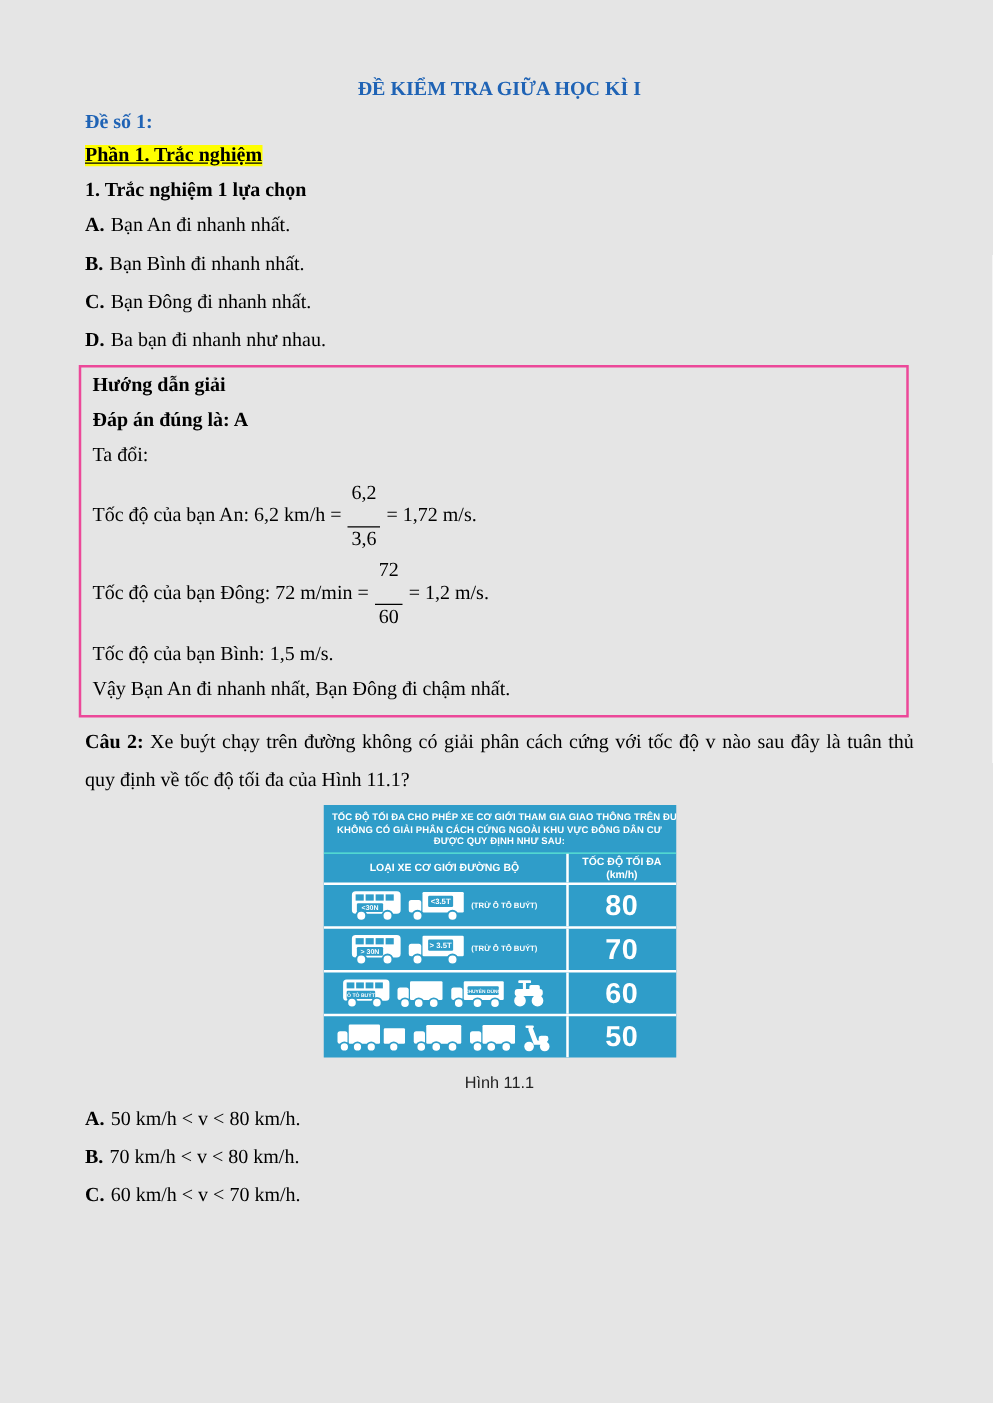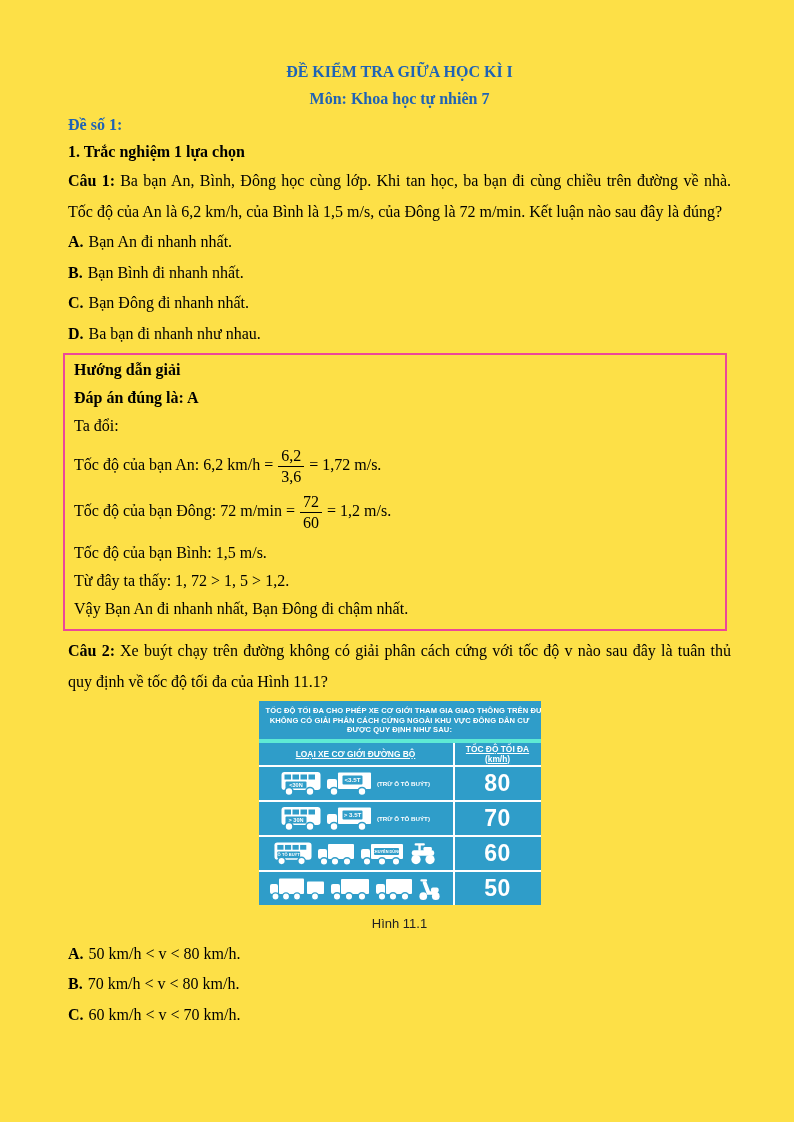--- a/index.html
+++ b/index.html
@@ -1,48 +1,48 @@
 <!DOCTYPE html>
 <html><head>
 <meta charset="utf-8">
 <style>
   :root { --blue: #2F9DC9; --title-blue: #1F63B5; }
   * { box-sizing: border-box; }
   html,body { margin:0; padding:0; background:#fff; }
   .page {
     position:relative; width:794px; height:1122px; margin:0 auto;
-    background:#fde047; color:#000;
+    background:#e5e5e5; color:#000;
     font-family:"Liberation Serif", serif; font-size:16px;
     padding:58px 63px 20px 68px; overflow:hidden;
   }
   .doc-title { text-align:center; color:var(--title-blue); font-weight:bold; font-size:16px; line-height:27px; margin:0; }
   .doc-subtitle { text-align:center; color:var(--title-blue); font-weight:bold; font-size:16px; line-height:27px; margin:0; }
   .exam-number { color:var(--title-blue); font-weight:bold; font-size:16px; line-height:26px; margin:0; }
   .part-line { line-height:28px; margin:0; }
   .part-heading { background:#FFFF00; font-weight:bold; text-decoration:underline; }
   .red-heading { color:#FF0000; font-weight:bold; line-height:28px; margin:0; }
   .black-heading { font-weight:bold; line-height:27px; margin:0; }
   .para { line-height:31px; margin:0; text-align:justify; }
   .opt { line-height:30.5px; margin:0; }
   .q-label, .opt-label { font-weight:bold; padding-right:5px; }
   .solution-box { border:2px solid #ec4899; margin:4px 4px 0 -5px; padding:1px 10px 6px 9px; }
   .solution-box p { line-height:28px; margin:0; }
   .sol-bold { font-weight:bold; }
   .frac-line { margin:7px 0 !important; }
   .frac { display:inline-block; vertical-align:middle; text-align:center; margin:0 5px; }
-  .frac .fr-num { display:block; line-height:18px; padding:0 3px 1px; border-bottom:1.4px solid #000; }
+  .frac .fr-num { display:block; line-height:18px; padding:0 3px 17px; border-bottom:1.4px solid #000; }
   .frac .fr-den { display:block; line-height:18px; padding:1px 3px 0; }
   figure.speed-figure { margin:4px 0 0; text-align:center; }
   .speed-table {
     display:inline-block; width:282px; background:var(--blue); color:#fff;
     font-family:"Liberation Sans", sans-serif; text-align:center; overflow:hidden;
   }
   .st-title { padding:5px 7px 4px; font-size:7.6px; font-weight:bold; line-height:9.6px; letter-spacing:0.1px; }
   .st-title div { white-space:nowrap; }
-  .st-cols { display:flex; border-top:4px solid #5eead4;text-decoration:underline; }
+  .st-cols { display:flex; border-top:1px solid #5eead4; }
   .st-left {
     width:196px; border-right:2px solid #fff; display:flex;
     align-items:center; justify-content:center; gap:5px; padding:1px 2px;
   }
   .st-right { flex:1; display:flex; align-items:center; justify-content:center; padding:1px 2px; }
   .st-colhead { min-height:24px; font-size:8.4px; font-weight:bold; }
   .st-row { display:flex; border-top:2px solid #fff; height:35px; }
   .st-speed { font-size:23px; font-weight:bold; letter-spacing:0.5px;text-align:right; }
   .st-note { font-size:6.2px; font-weight:bold; white-space:nowrap; }
   .veh { display:block; flex:0 0 auto; }
@@ -50,42 +50,40 @@
     font-family:"Liberation Sans", sans-serif; font-size:13px; color:#222;
     text-align:center; margin:6px 0 6px; line-height:18px;
   }
 </style>
 </head>
 <body>
 
 <div class="page">
 
   <p class="doc-title">ĐỀ KIỂM TRA GIỮA HỌC KÌ I</p>
-  <p class="doc-subtitle">Môn: Khoa học tự nhiên 7</p>
   <p class="exam-number">Đề số 1:</p>
+  <p class="part-line"><span class="part-heading">Phần 1. Trắc nghiệm</span></p>
   <p class="black-heading">1. Trắc nghiệm 1 lựa chọn</p>
 
-  <p class="para"><span class="q-label">Câu 1:</span><span>Ba bạn An, Bình, Đông học cùng lớp. Khi tan học, ba bạn đi cùng chiều trên đường về nhà. Tốc độ của An là 6,2 km/h, của Bình là 1,5 m/s, của Đông là 72 m/min. Kết luận nào sau đây là đúng?</span></p>
   <p class="opt"><span class="opt-label">A.</span><span>Bạn An đi nhanh nhất.</span></p>
   <p class="opt"><span class="opt-label">B.</span><span>Bạn Bình đi nhanh nhất.</span></p>
   <p class="opt"><span class="opt-label">C.</span><span>Bạn Đông đi nhanh nhất.</span></p>
   <p class="opt"><span class="opt-label">D.</span><span>Ba bạn đi nhanh như nhau.</span></p>
 
   <div class="solution-box">
     <p class="sol-bold">Hướng dẫn giải</p>
     <p class="sol-bold">Đáp án đúng là: A</p>
     <p>Ta đổi:</p>
     <p class="frac-line">
       <span>Tốc độ của bạn An: 6,2 km/h =</span><span class="frac"><span class="fr-num">6,2</span><span class="fr-den">3,6</span></span><span>= 1,72 m/s.</span>
     </p>
     <p class="frac-line">
       <span>Tốc độ của bạn Đông: 72 m/min =</span><span class="frac"><span class="fr-num">72</span><span class="fr-den">60</span></span><span>= 1,2  m/s.</span>
     </p>
     <p>Tốc độ của bạn Bình: 1,5 m/s.</p>
-    <p>Từ đây ta thấy: 1, 72 &gt; 1, 5 &gt; 1,2.</p>
     <p>Vậy Bạn An đi nhanh nhất, Bạn Đông đi chậm nhất.</p>
   </div>
 
   <p class="para" style="margin-top:4px"><span class="q-label">Câu 2:</span><span>Xe buýt chạy trên đường không có giải phân cách cứng với tốc độ v nào sau đây là tuân thủ quy định về tốc độ tối đa của Hình 11.1?</span></p>
 
   <figure class="speed-figure">
     <div class="speed-table">
       <div class="st-title">
         <div>TỐC ĐỘ TỐI ĐA CHO PHÉP XE CƠ GIỚI THAM GIA GIAO THÔNG TRÊN ĐƯỜNG BỘ</div>
         <div>KHÔNG CÓ GIẢI PHÂN CÁCH CỨNG NGOÀI KHU VỰC ĐÔNG DÂN CƯ</div>

